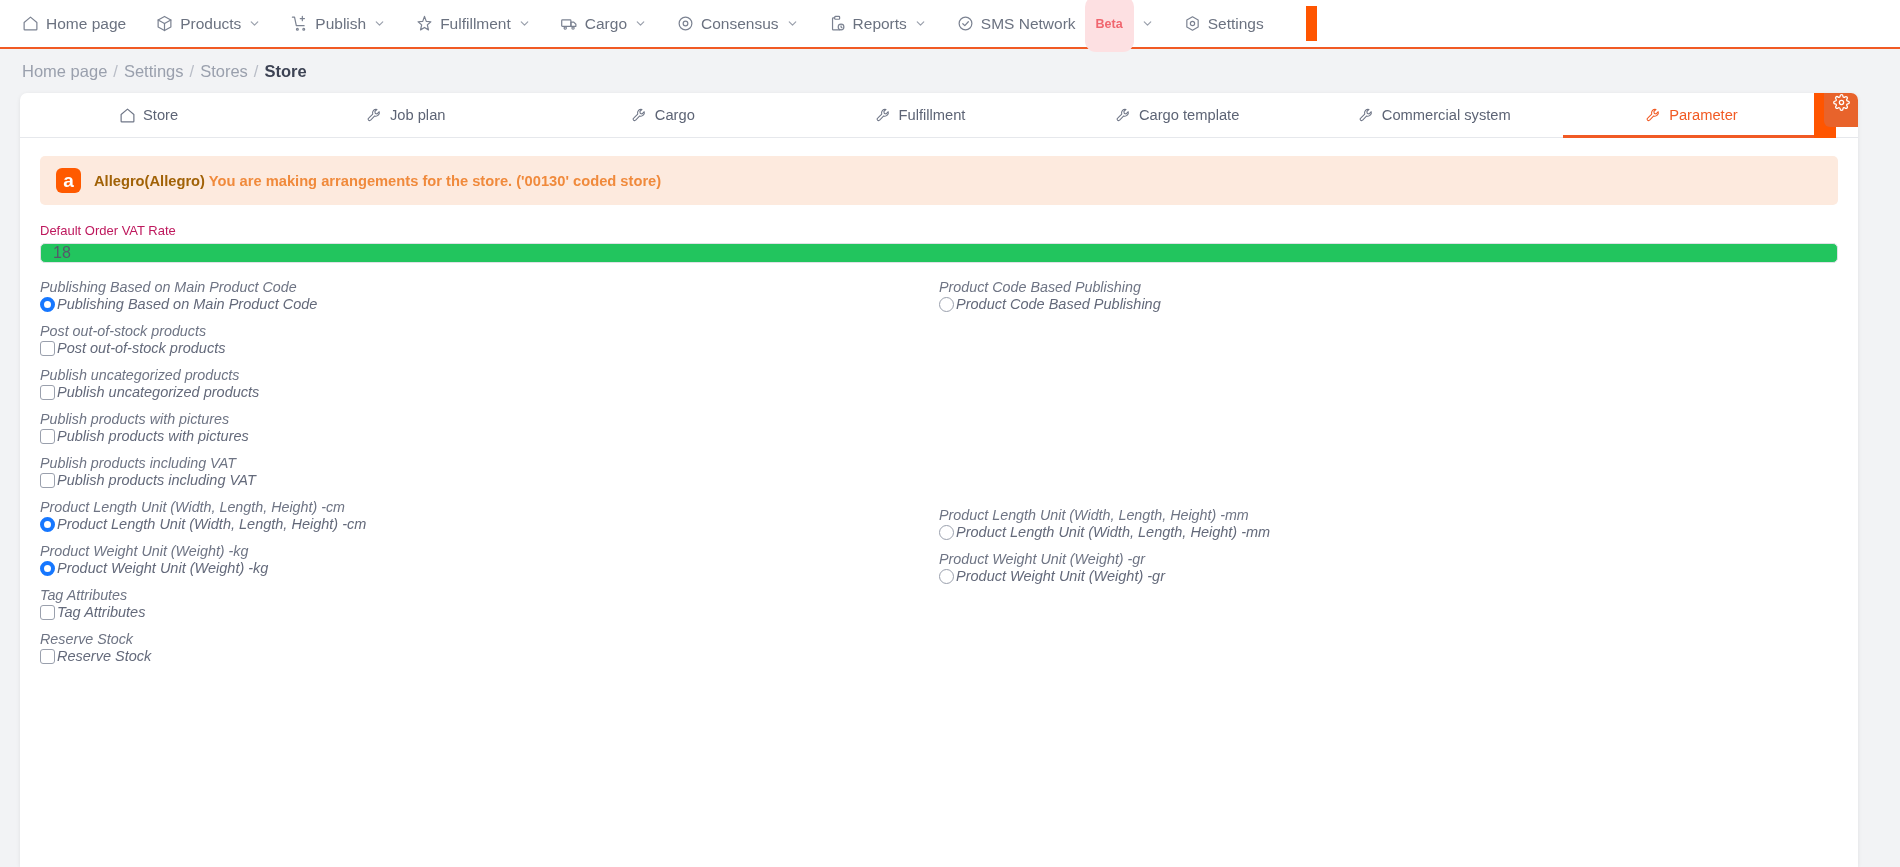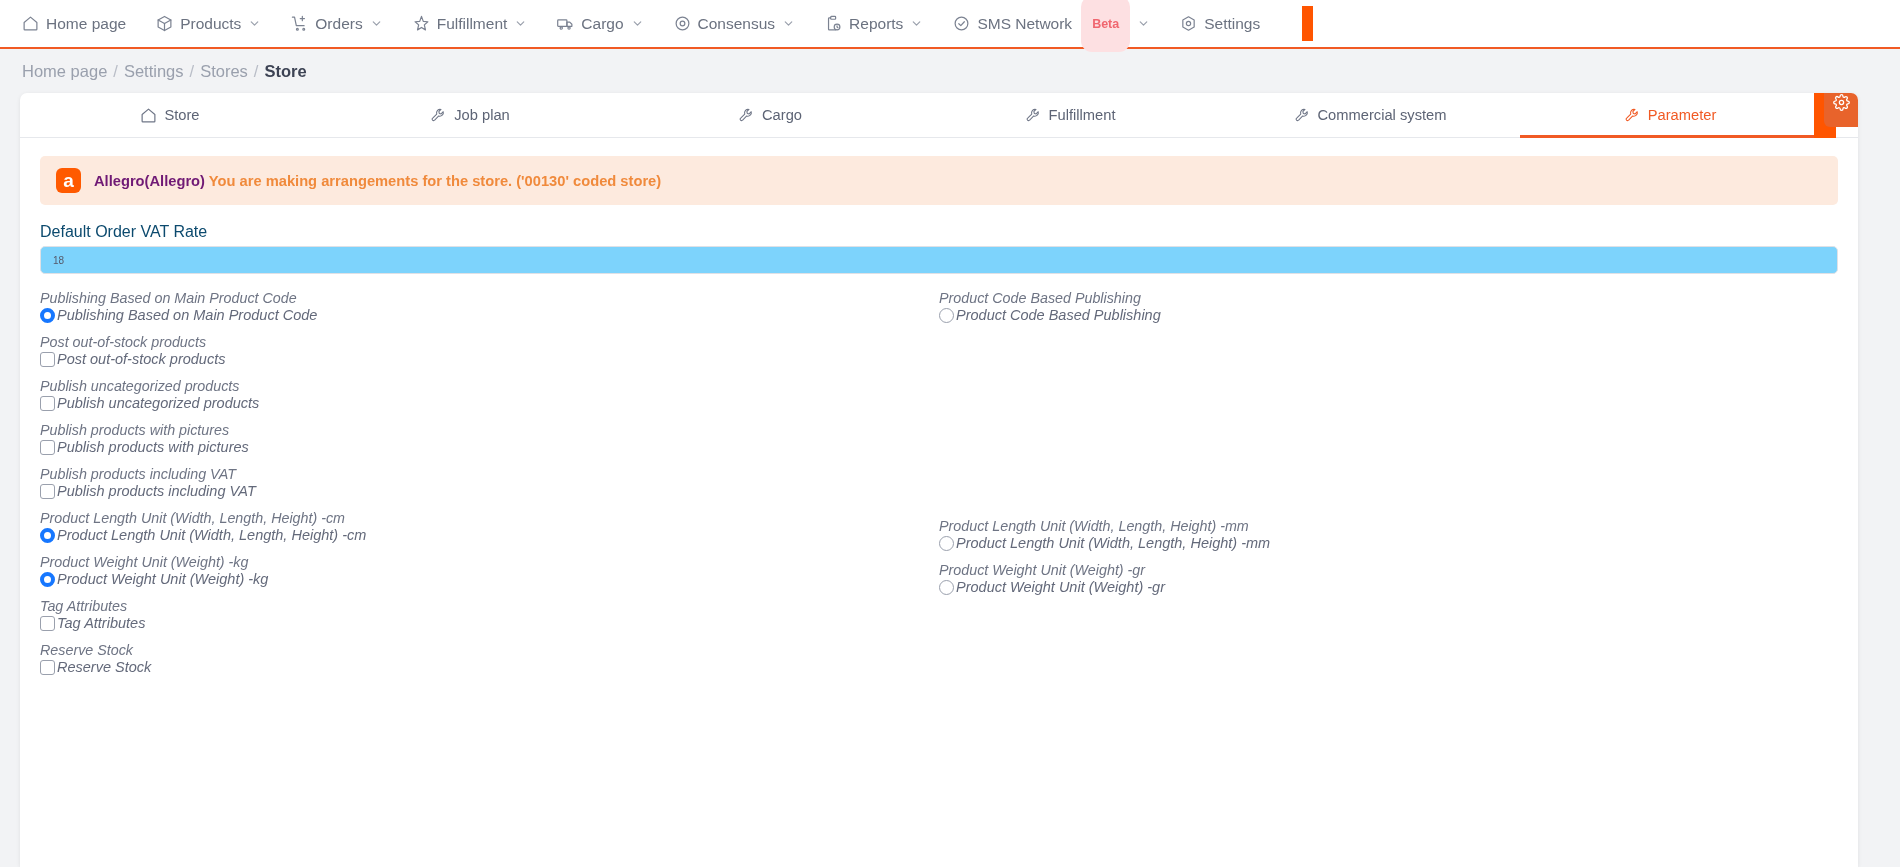--- a/index.html
+++ b/index.html
@@ -140,37 +140,37 @@
     color: #ffffff;
     font-size: 19px;
     font-weight: bold;
     display: flex;
     align-items: center;
     justify-content: center;
     line-height: 1;
     flex: none;
   }
   .alert-text { font-size: 14.7px; font-weight: bold; color: #f08a3c; }
-  .alert-text b { color: #701a75; }
+  .alert-text b { color: #a16207; }
 
   .field-label {
-    font-size: 16px;
-    color: #0c4a6e;
+    font-size: 13px;
+    color: #be185d;
     margin-bottom: 5px;
   }
   .input {
     width: 100%;
-    height: 28px;
+    height: 20px;
     border: 1px solid #dfe1e6;
     border-radius: 5px;
     padding: 0 12px;
-    font-size: 10px;
+    font-size: 16px;
     color: #55596a;
     font-family: "Liberation Sans", sans-serif;
-    background: #7dd3fc;
+    background: #22c55e;
     outline: none;
     margin-bottom: 16px;
   }
 
   .grid { display: flex; }
   .col { width: 50%; }
   .opt-group { margin-bottom: 11px; font-style: italic; }
   .opt-title {
     font-size: 14.3px;
     color: #6e7484;
@@ -235,21 +235,21 @@
     </div>
     <div class="nav-item">
       <span class="glyph">
         <svg width="17" height="17" viewBox="0 0 24 24" fill="none" stroke="currentColor" stroke-width="1.7" stroke-linecap="round" stroke-linejoin="round">
           <path d="M2 3h3l2.5 12h11"></path>
           <circle cx="9" cy="20" r="1.3"></circle>
           <circle cx="18" cy="20" r="1.3"></circle>
           <path d="M16 2v6M13 5h6"></path>
         </svg>
       </span>
-      <span>Orders</span>
+      <span>Publish</span>
       <span class="caret">
         <svg width="13" height="13" viewBox="0 0 24 24" fill="none" stroke="currentColor" stroke-width="2.2" stroke-linecap="round" stroke-linejoin="round">
           <path d="M6 9l6 6 6-6"></path>
         </svg>
       </span>
     </div>
     <div class="nav-item">
       <span class="glyph">
         <svg width="17" height="17" viewBox="0 0 24 24" fill="none" stroke="currentColor" stroke-width="1.7" stroke-linecap="round" stroke-linejoin="round">
           <path d="M12 2 14.5 9 21 9.5 16 14l1.6 7L12 17.5 6.4 21 8 14 3 9.5 9.5 9z"></path>
@@ -379,20 +379,28 @@
           </svg>
         </span>
         <span>Fulfillment</span>
       </div>
       <div class="tab">
         <span class="glyph">
           <svg width="17" height="17" viewBox="0 0 24 24" fill="none" stroke="currentColor" stroke-width="1.5" stroke-linecap="round" stroke-linejoin="round">
             <path d="M15.5 3.5a5 5 0 0 0-6 6.4L3.8 15.6a2 2 0 1 0 2.8 2.8l5.7-5.7a5 5 0 0 0 6.4-6l-3 3-2.6-.6-.6-2.6z"></path>
           </svg>
         </span>
+        <span>Cargo template</span>
+      </div>
+      <div class="tab">
+        <span class="glyph">
+          <svg width="17" height="17" viewBox="0 0 24 24" fill="none" stroke="currentColor" stroke-width="1.5" stroke-linecap="round" stroke-linejoin="round">
+            <path d="M15.5 3.5a5 5 0 0 0-6 6.4L3.8 15.6a2 2 0 1 0 2.8 2.8l5.7-5.7a5 5 0 0 0 6.4-6l-3 3-2.6-.6-.6-2.6z"></path>
+          </svg>
+        </span>
         <span>Commercial system</span>
       </div>
       <div class="tab active">
         <span class="glyph">
           <svg width="17" height="17" viewBox="0 0 24 24" fill="none" stroke="currentColor" stroke-width="1.5" stroke-linecap="round" stroke-linejoin="round">
             <path d="M15.5 3.5a5 5 0 0 0-6 6.4L3.8 15.6a2 2 0 1 0 2.8 2.8l5.7-5.7a5 5 0 0 0 6.4-6l-3 3-2.6-.6-.6-2.6z"></path>
           </svg>
         </span>
         <span>Parameter</span>
       </div>

